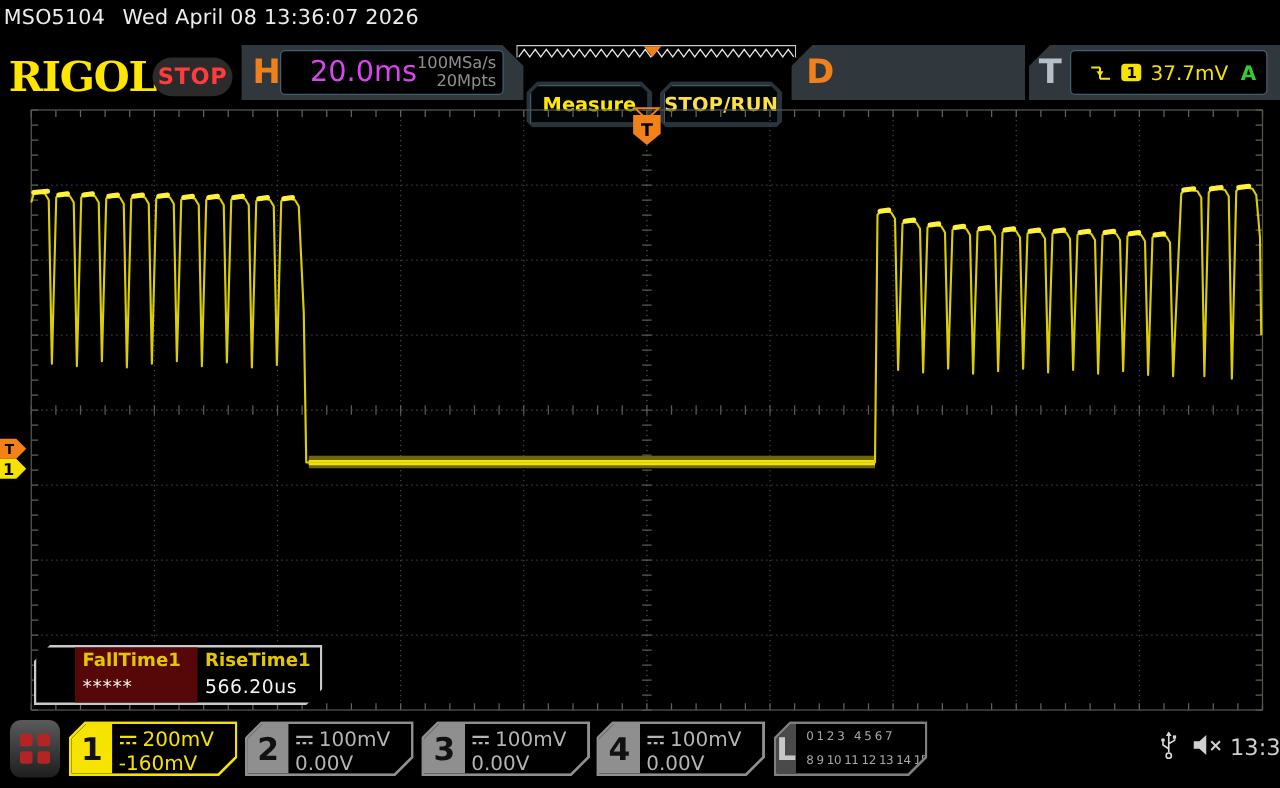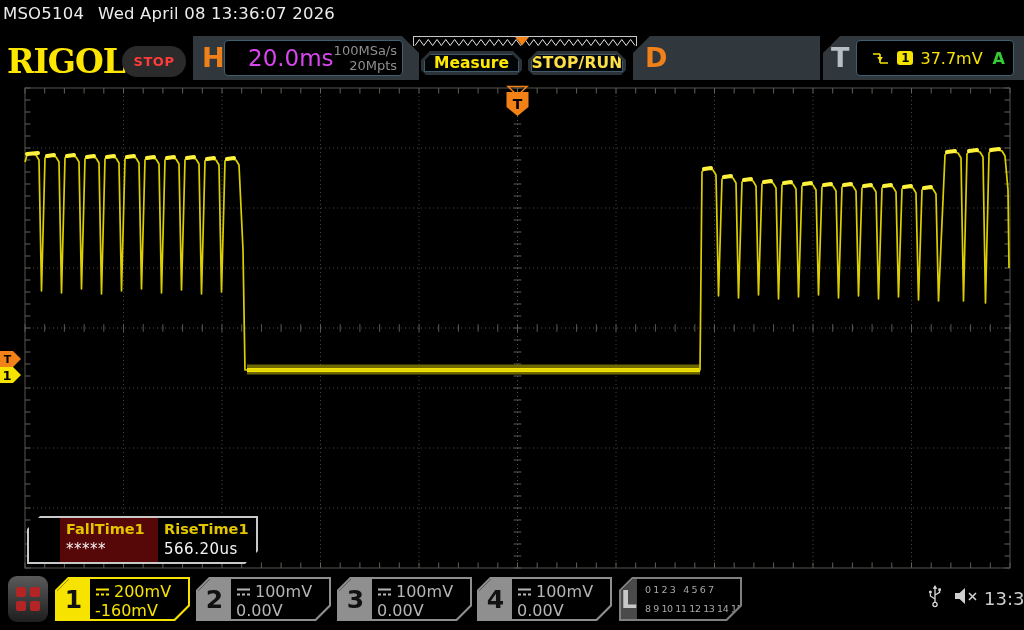--- a/index.html
+++ b/index.html
@@ -9,38 +9,38 @@
   .abs{position:absolute;}
 
   
   #statusbar{left:3px;top:4px;color:#ececec;font-size:16.5px;letter-spacing:.2px;}
   #statusbar span{margin-right:14px;}
 
   
   #logo{left:7px;top:42px;font-family:"DejaVu Serif","Liberation Serif",serif;
         font-weight:bold;font-size:33px;color:#ffe600;letter-spacing:-1px;}
   #stop-pill{left:122px;top:46px;width:64px;height:31px;background:#2b2b2b;border-radius:17px;
-        color:#ff3b3b;font-weight:bold;font-size:13px;display:flex;align-items:center;justify-content:center;letter-spacing:.5px;}
+        color:#ff3b3b;font-weight:bold;font-size:18px;display:flex;align-items:center;justify-content:center;letter-spacing:.5px;}
 
   .hcontainer{background:#30373d;height:44px;top:36px;}
   .cut-tr{clip-path:polygon(0 0,calc(100% - 17px) 0,100% 17px,100% 100%,0 100%);}
   .cut-tl{clip-path:polygon(17px 0,100% 0,100% 100%,0 100%,0 17px);}
   .hletter{font-weight:bold;font-size:27px;line-height:44px;}
   .orange{color:#f08019;} .grayletter{color:#b6bec6;}
   .hpanel{position:absolute;background:#000;border:1px solid #41606f;border-radius:4px;
           display:flex;align-items:center;}
   #hbox{left:193px;width:226px;}
   #hbox .hletter{position:absolute;left:9px;}
   #hbox .hpanel{left:31px;top:4px;width:177px;height:34px;}
   #timebase{margin-left:23px;font-size:23px;color:#d946ef;}
   #srcol{margin-left:auto;padding-right:7px;text-align:right;color:#8f8f8f;font-size:13px;line-height:15px;}
 
   #overview{left:413px;top:36px;width:224px;height:15px;}
 
-  .btn-outer{background:#2b3238;height:24px;top:51px;
+  .btn-outer{background:#2b3238;height:37px;top:65px;
      clip-path:polygon(9px 0,calc(100% - 9px) 0,100% 9px,100% calc(100% - 5px),calc(100% - 5px) 100%,5px 100%,0 calc(100% - 5px),0 9px);}
   .btn-inner{position:absolute;inset:3px;background:#020507;border:1px solid #3e5a68;
      clip-path:polygon(7px 0,calc(100% - 7px) 0,100% 7px,100% 100%,0 100%,0 7px);
      display:flex;align-items:center;justify-content:center;font-weight:bold;font-size:15.5px;}
   #btn-measure{left:421px;width:101px;}
   #btn-measure .btn-inner{color:#ffe900;}
   #btn-stoprun{left:528px;width:98px;}
   #btn-stoprun .btn-inner{color:#fde047;letter-spacing:.2px;}
 
   #dbox{left:633px;width:187px;}

